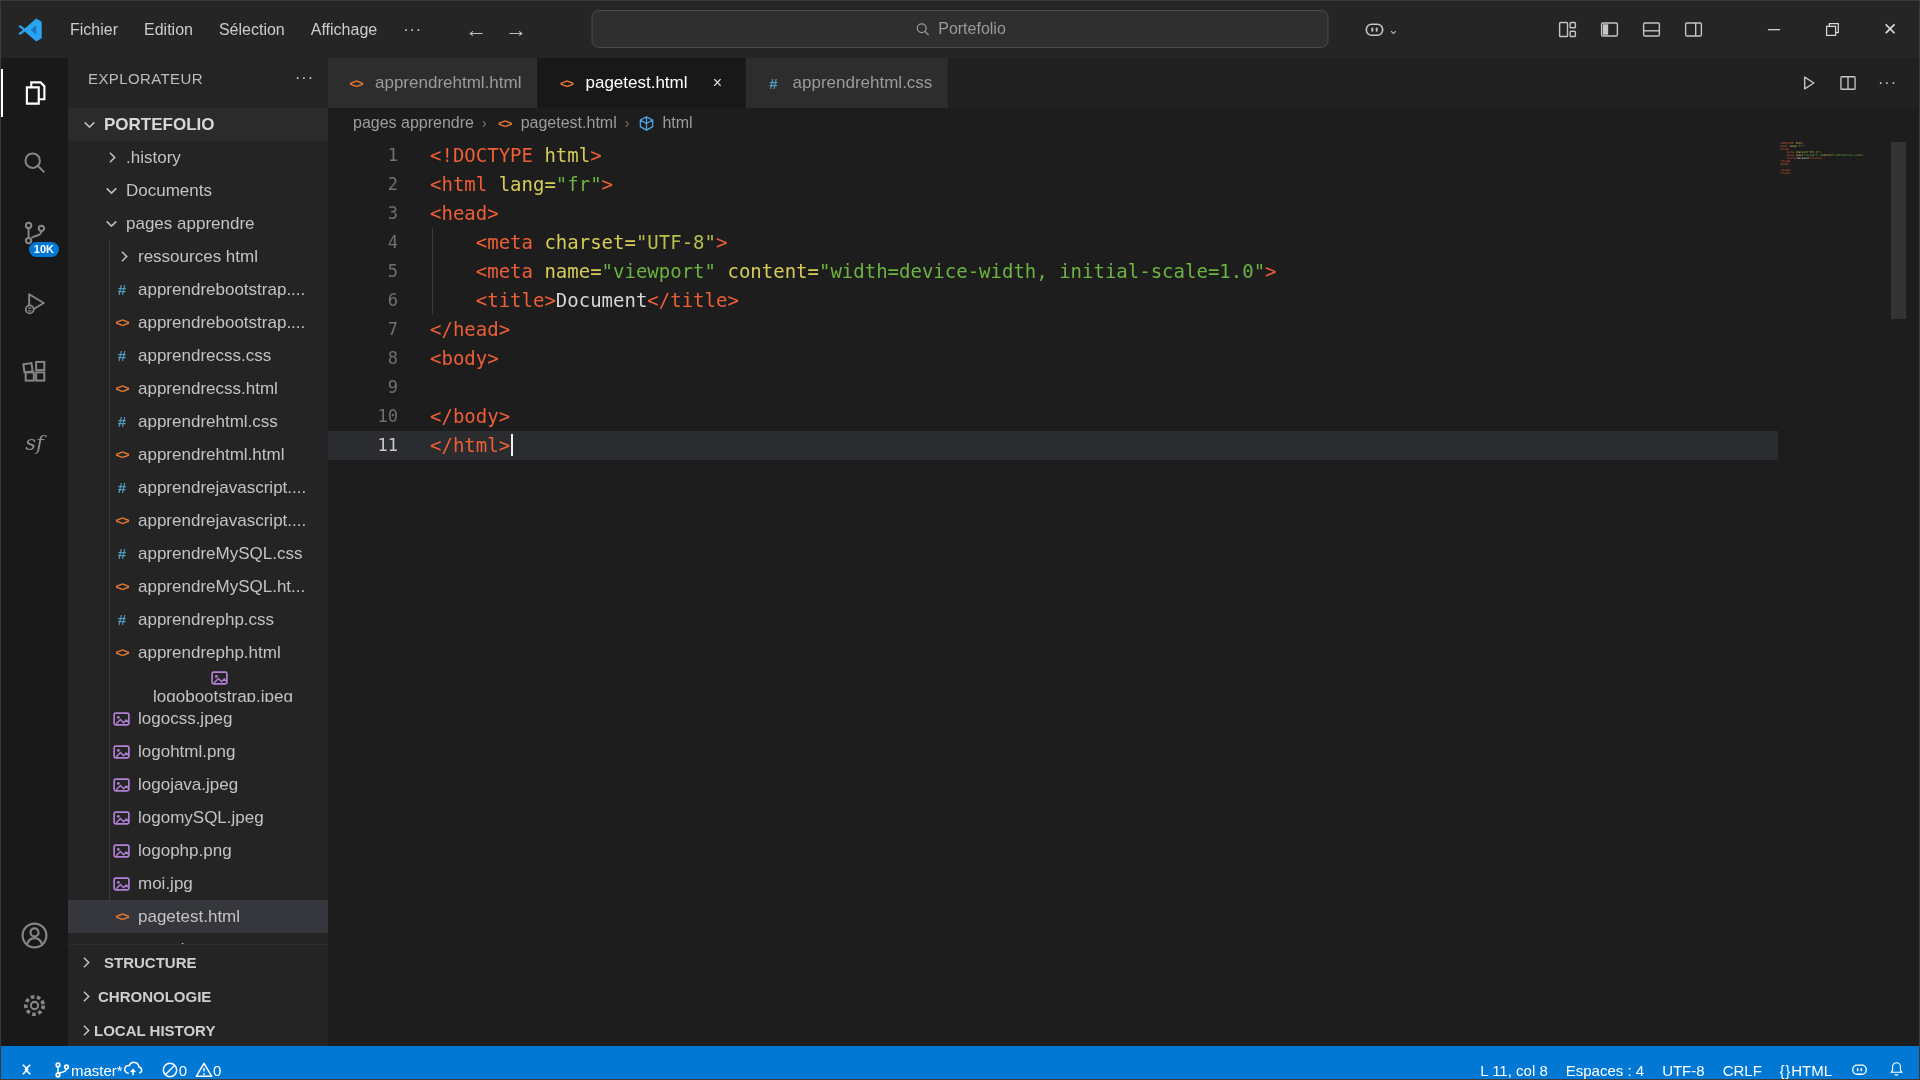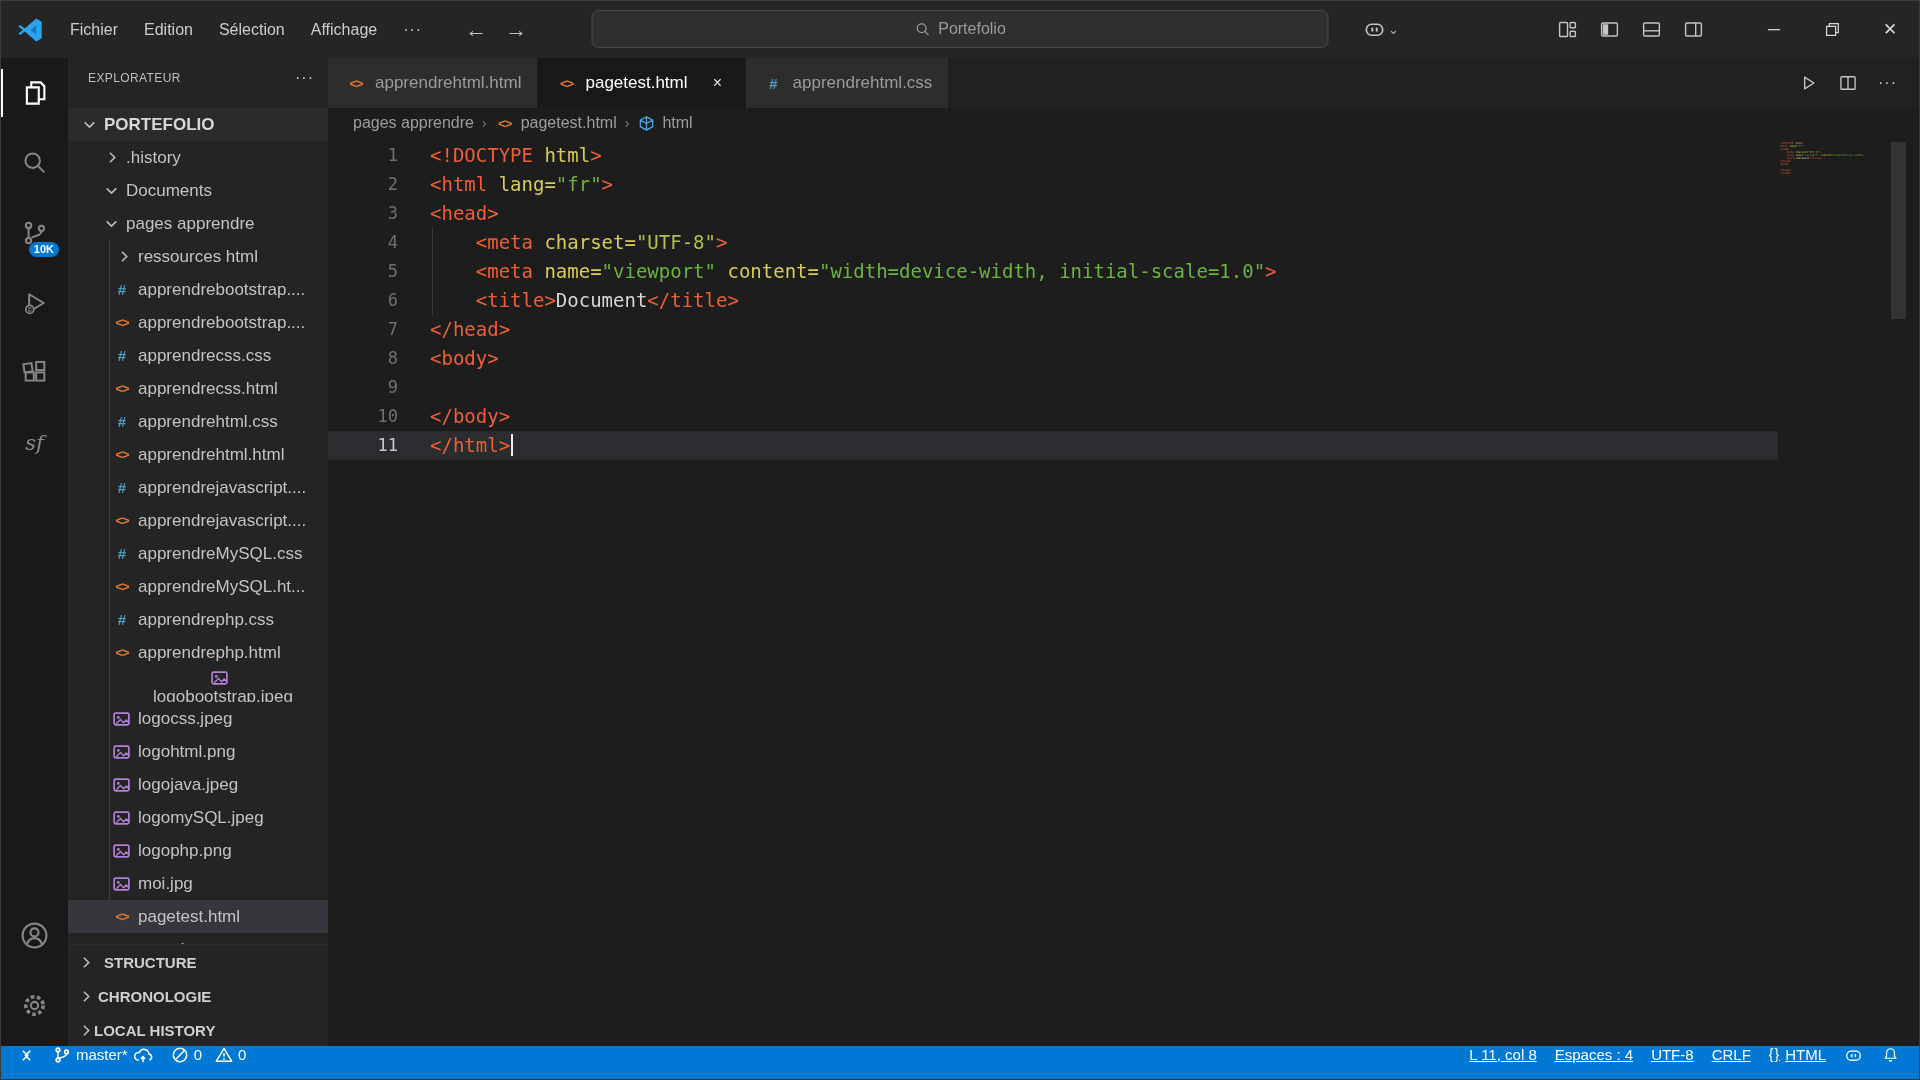--- a/index.html
+++ b/index.html
@@ -34,21 +34,21 @@
   .act-item.active { color:#ffffff; }
   .act-item.active::before { content:""; position:absolute; left:0; top:11px; bottom:11px; width:2px; background:#ffffff; }
   .act-badge { position:absolute; right:9px; bottom:11px; background:#0078d4; color:#fff; font-size:11px; font-weight:bold;
     border-radius:10px; padding:2px 5px; line-height:1; }
   .act-bottom { margin-top:auto; display:flex; flex-direction:column; align-items:center; padding-bottom:6px; }
   .sf-glyph { font-family:"DejaVu Serif",serif; font-style:italic; font-size:21px; color:#8a8a8a; }
 
   
   #sidebar { position:relative; width:260px; background:#242425; flex:0 0 auto; overflow:hidden; }
   #sidebar-header { position:absolute; top:0; left:0; right:0; height:40px; display:flex; align-items:center; padding:0 14px 0 20px; }
-  #explorer-title { font-size:12px; color:#bdbdbd; letter-spacing:.4px; }
+  #explorer-title { font-size:15px; color:#bdbdbd; letter-spacing:.4px; }
   #sidebar-more { margin-left:auto; color:#cccccc; font-size:16px; letter-spacing:1px; }
   #tree { position:absolute; top:50px; left:0; right:0; height:838px; overflow:hidden; }
   .tree-row { position:relative; height:33px; display:flex; align-items:center; font-size:17px; color:#c3c3c3; white-space:nowrap; }
   .tree-row.root { background:#2b2b2c; font-weight:bold; color:#d8d8d8; }
   .tree-row.selected { background:#35373c; }
   .tree-chevron { width:18px; height:18px; flex:0 0 auto; display:flex; align-items:center; justify-content:center; }
   .file-ico { width:20px; flex:0 0 auto; text-align:center; font-weight:bold; }
   .ico-css { color:#519aba; font-size:15px; }
   .ico-html { color:#e37933; font-size:13px; letter-spacing:-1px; }
   .tree-label { margin-left:6px; overflow:hidden; text-overflow:clip; }
@@ -77,23 +77,23 @@
   .tok-t { color:#ee5f35; } .tok-a { color:#d6cd56; } .tok-s { color:#6cb33f; } .tok-s2 { color:#b7bf4a; } .tok-w { color:#d6d6d6; }
   #indent-guide { position:absolute; left:104px; top:90px; height:87px; width:1px; background:#3a3a3b; }
   .cursor { display:inline-block; width:2px; height:22px; background:#f0f0f0; vertical-align:text-bottom; margin-left:1px; }
 
   #minimap { position:absolute; top:4px; right:55px; width:84px; overflow:hidden; opacity:.95; }
   .mm-line { height:3px; line-height:3px; font-size:2.6px; white-space:pre; }
   #vscrollbar { position:absolute; top:4px; right:13px; width:15px; height:177px; background:rgba(110,110,110,.28); }
 
   
   #statusbar { position:absolute; left:0; right:0; bottom:0; height:33px; background:#0078d4; color:#ffffff; display:flex; align-items:center; font-size:15px; }
-  .sb-item { display:flex; align-items:flex-start; gap:5px; padding:0 9px; height:100%; white-space:nowrap; }
+  .sb-item { display:flex; align-items:flex-end; padding:0 9px; height:100%; white-space:nowrap; }
   #sb-left { display:flex; align-items:center; height:100%; padding-left:6px; }
-  #sb-right { margin-left:auto; display:flex; align-items:center; height:100%; padding-right:10px;text-decoration:underline; }
+  #sb-right { margin-left:auto; display:flex; align-items:center; height:100%; padding-right:4px; }
   .sb-ico { display:flex; align-items:center; }
   svg.icon { display:block; }
 </style>
 </head>
 <body>
 
 <div id="window">
 
   <div id="titlebar">
     <svg class="vscode-logo" viewBox="0 0 100 100">

